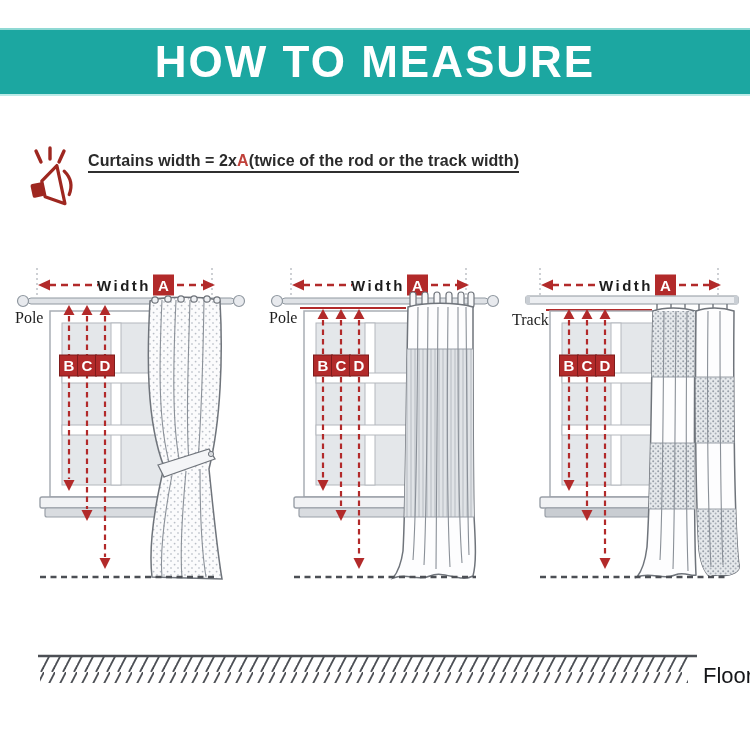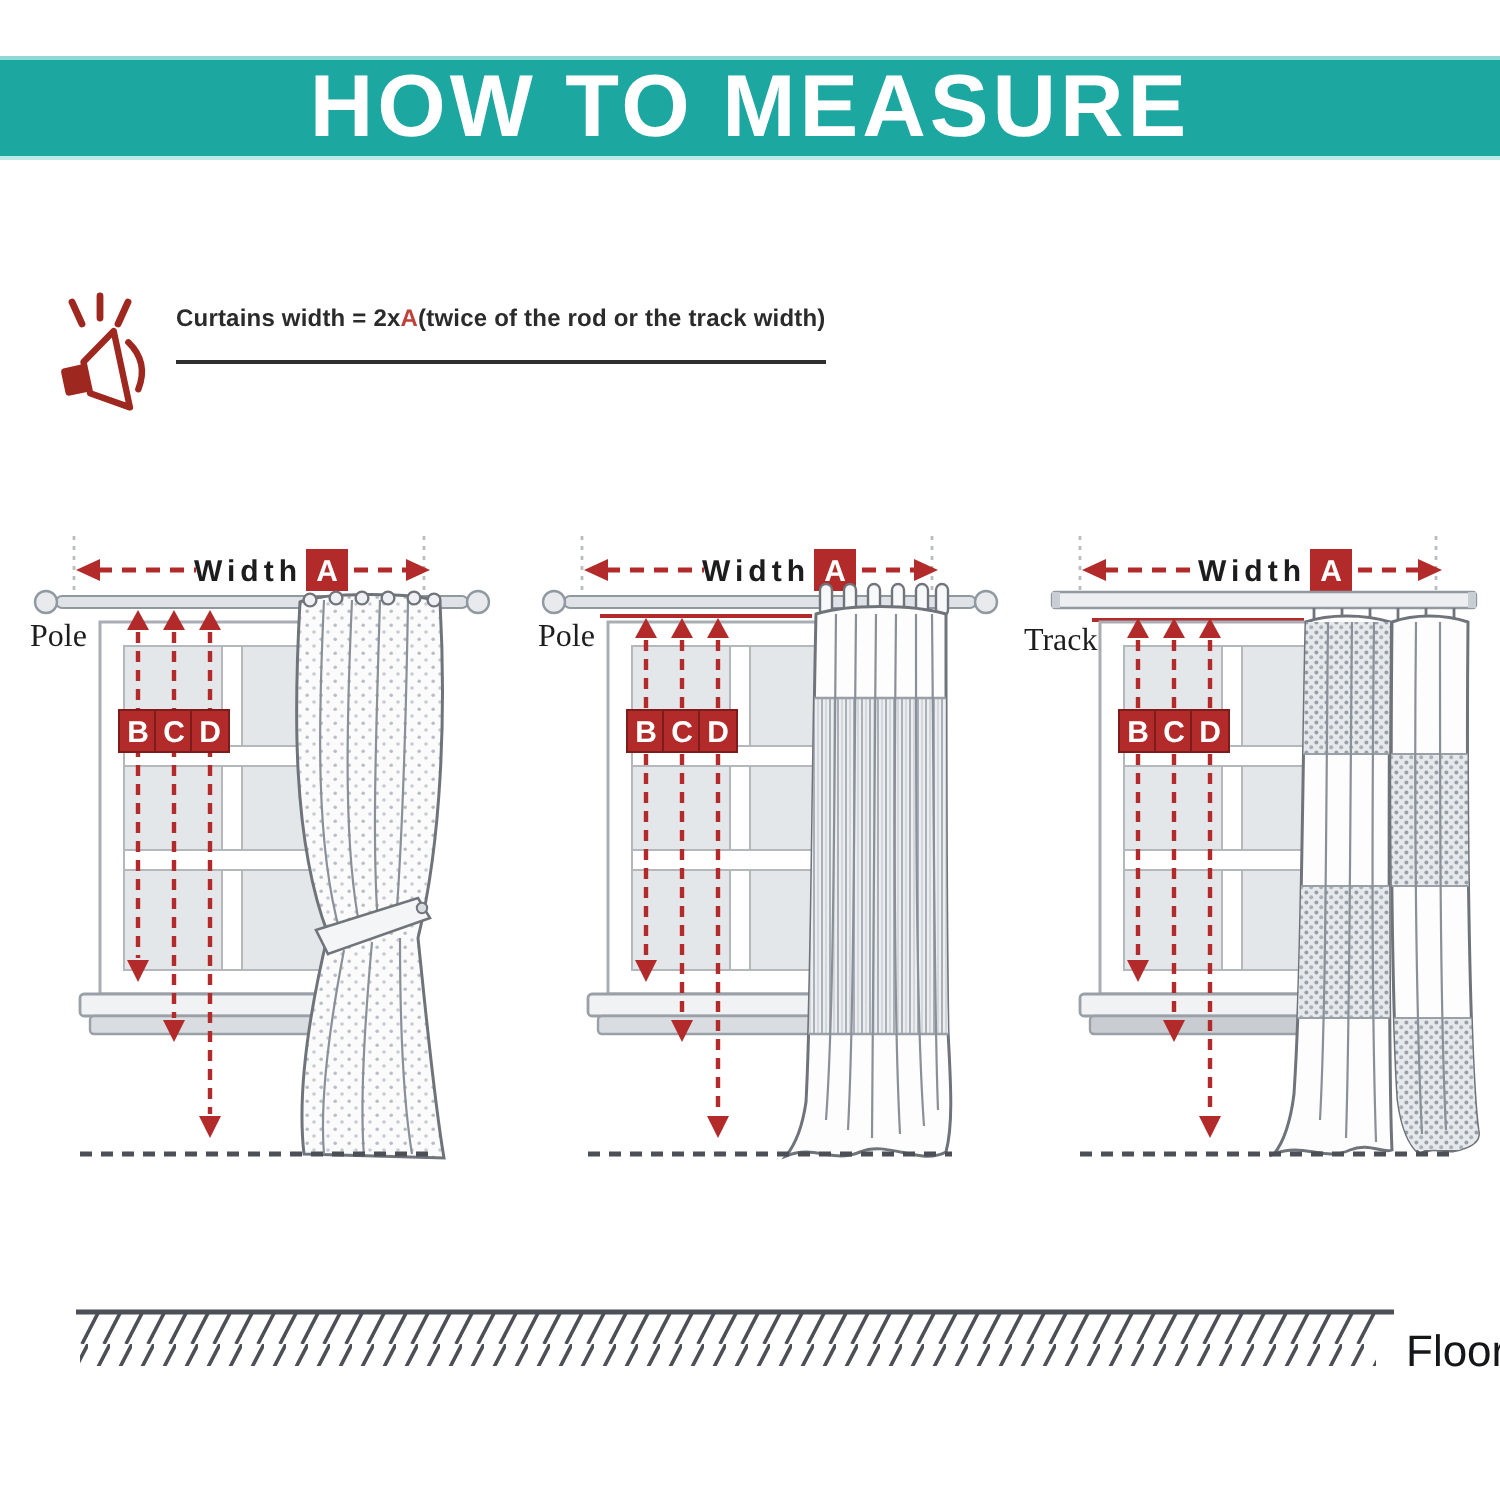--- a/index.html
+++ b/index.html
@@ -1,32 +1,32 @@
 <!DOCTYPE html>
 <html><head>
 <meta charset="utf-8">
 <style>
   html,body{margin:0;padding:0;}
   body{
     width:750px;height:750px;position:relative;background:#ffffff;
     font-family:"Liberation Sans",sans-serif;overflow:hidden;
   }
   .banner{
-    position:absolute;left:0;top:28px;width:750px;height:52px;
+    position:absolute;left:0;top:28px;width:750px;height:68px;
     background:#1ca7a1;border-top:2px solid #8fd9d4;border-bottom:2px solid #bcebe7;
     display:flex;align-items:center;justify-content:center;box-sizing:border-box;
   }
   .banner-title{
     color:#ffffff;font-size:44px;font-weight:bold;letter-spacing:2px;
   }
   .note-icon{position:absolute;left:24px;top:146px;}
   .notes{position:absolute;left:88px;top:152px;}
   .note-line{
-    display:table;font-size:12px;font-weight:bold;color:#2b2b2b;
-    border-bottom:2px solid #2f2f2f;padding-bottom:14px;margin-bottom:7px;
+    display:table;font-size:16px;font-weight:bold;color:#2b2b2b;
+    border-bottom:2px solid #2f2f2f;padding-bottom:1px;margin-bottom:7px;
     white-space:nowrap;letter-spacing:0.1px;
   }
   .note-line .hl{color:#c0413a;}
   .diagram{position:absolute;top:255px;width:238px;height:348px;}
   #diagram-1{left:12px;}
   #diagram-2{left:266px;}
   #diagram-3{left:512px;}
   .floor-strip{position:absolute;left:0;top:645px;width:750px;height:90px;}
   svg text{font-family:"Liberation Sans",sans-serif;}
   svg .serif{font-family:"Liberation Serif",serif;}

